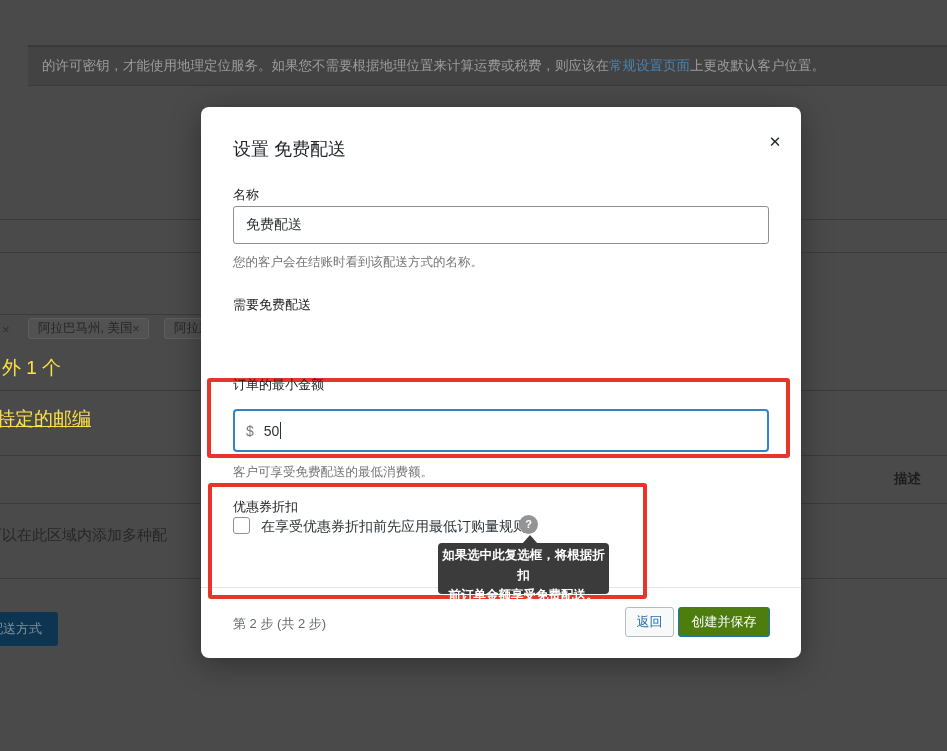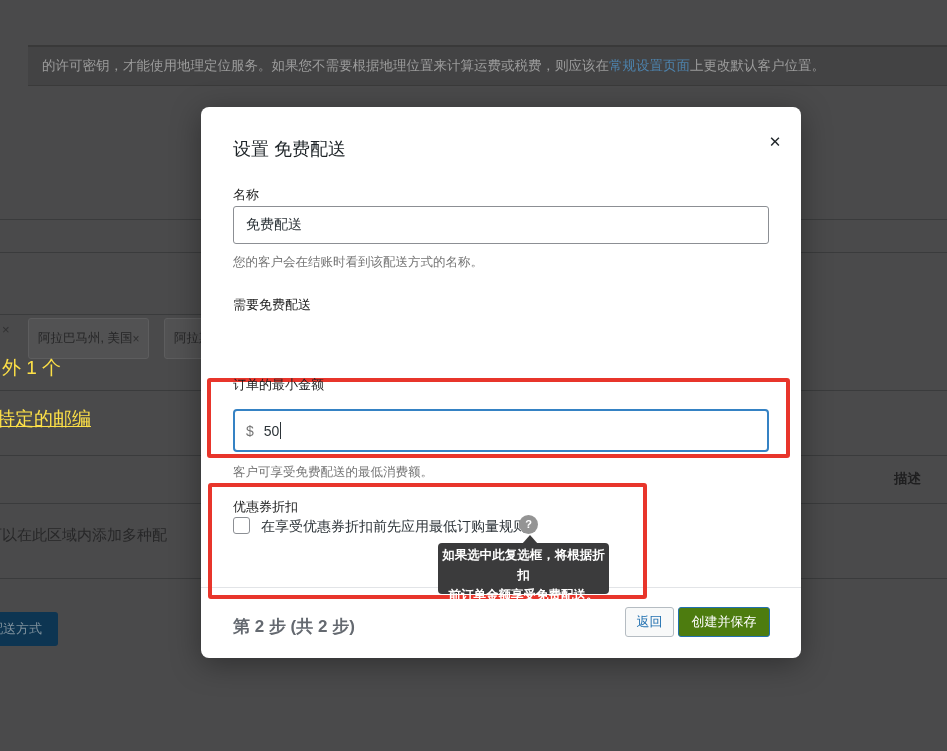--- a/index.html
+++ b/index.html
@@ -15,21 +15,21 @@
   .hline { position: absolute; z-index: 1; height: 1px; background: #3a3b3c; left: 0; right: 0; }
   .notice-bar {
     top: 45px; left: 0; right: 0; height: 41px;
     background: #434344;
     border-top: 2px solid #393939; border-bottom: 1px solid #3a3a3a;
     display: flex; align-items: center; padding-left: 14px;
     font-size: 13.5px; color: #9c9c9c; white-space: nowrap; margin-left: 28px;
   }
   .notice-link { color: #4d82ab; text-decoration: none; cursor: pointer; }
   .chip {
-    position: absolute; z-index: 1; height: 41px;
+    position: absolute; z-index: 1; height: 21px;
     background: #525253; border: 1px solid #5d5d5e; border-radius: 3px;
     display: flex; align-items: center; padding: 0 9px;
     font-size: 12.5px; color: #262627; white-space: nowrap;
   }
   .chip .chip-x { color: #2e2e2f; font-size: 12px; cursor: pointer; }
   .lone-x { top: 322px; left: 2px; font-size: 13px; color: #303031; }
   .bg-link { color: #fde047; font-size: 19px; white-space: nowrap; cursor: pointer; }
   .desc-th { top: 470px; right: 26px; font-size: 13.5px; font-weight: bold; color: #1f1f20; }
   .zone-hint { top: 526px; left: -13px; font-size: 15px; color: #272728; white-space: nowrap; }
   .add-method-btn {
@@ -92,21 +92,21 @@
     background: #3b3b3c; border-radius: 4px; color: #fff; z-index: 8;
     font-size: 12.5px; font-weight: bold; text-align: center; padding-top: 2px; line-height: 20px;
   }
   .tooltip .tip-arrow {
     top: -8px; left: 84px; width: 0; height: 0;
     border-left: 8px solid transparent; border-right: 8px solid transparent;
     border-bottom: 9px solid #3b3b3c;
   }
   .tooltip span { position: static; display: block; }
   .footer-divider { left: 0; right: 0; top: 480px; height: 1px; background: #e2e4e7; z-index: 5; }
-  .step-text { left: 32px; top: 508px; font-size: 17px; color: #646970; white-space: nowrap; font-weight: bold; }
+  .step-text { left: 32px; top: 508px; font-size: 13px; color: #646970; white-space: nowrap; }
   .btn { height: 30px; top: 500px; border-radius: 3px; font-size: 13px;
     display: flex; align-items: center; justify-content: center;
     cursor: pointer; white-space: nowrap; z-index: 7; }
   .btn-back { left: 424px; width: 49px; background: #f8f9f9; border: 1px solid #b5bcc2; color: #2271b1; }
   .btn-save { left: 477px; width: 92px; background: #4d7c0f; border: 1px solid #2271b1; color: #ffffff; }
 </style>
 </head>
 <body>
 
 <div class="bg-el notice-bar">

